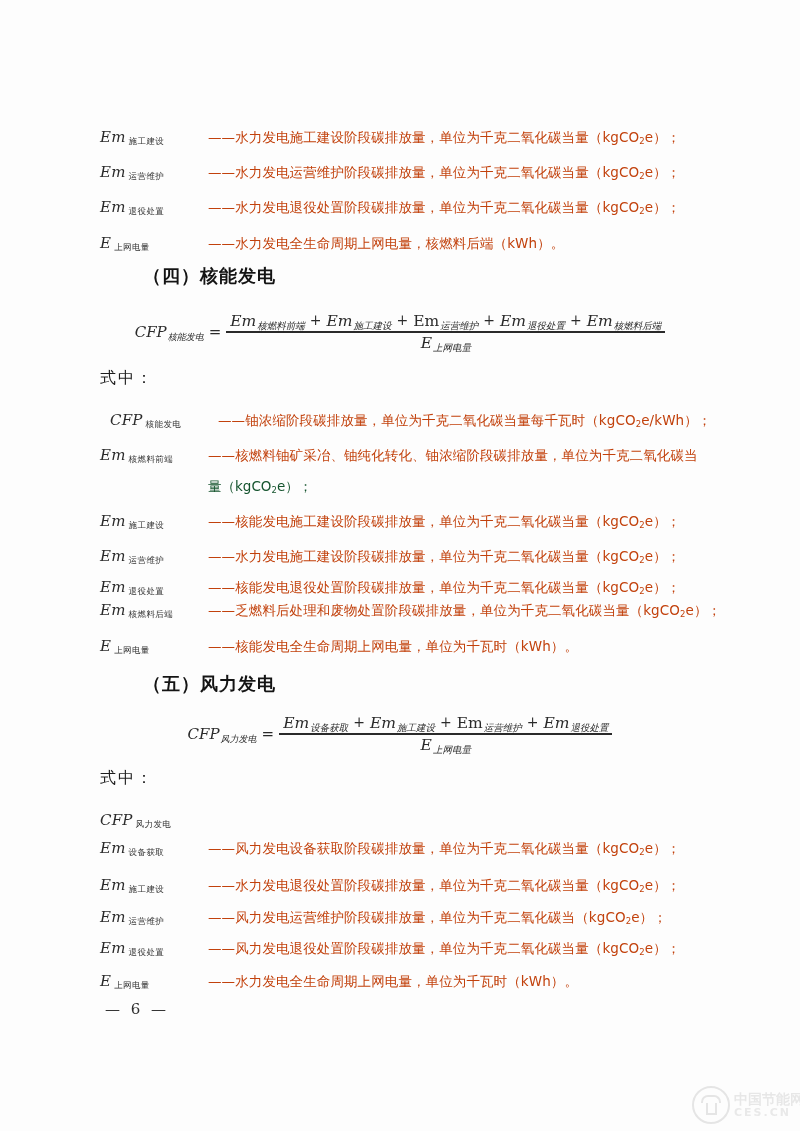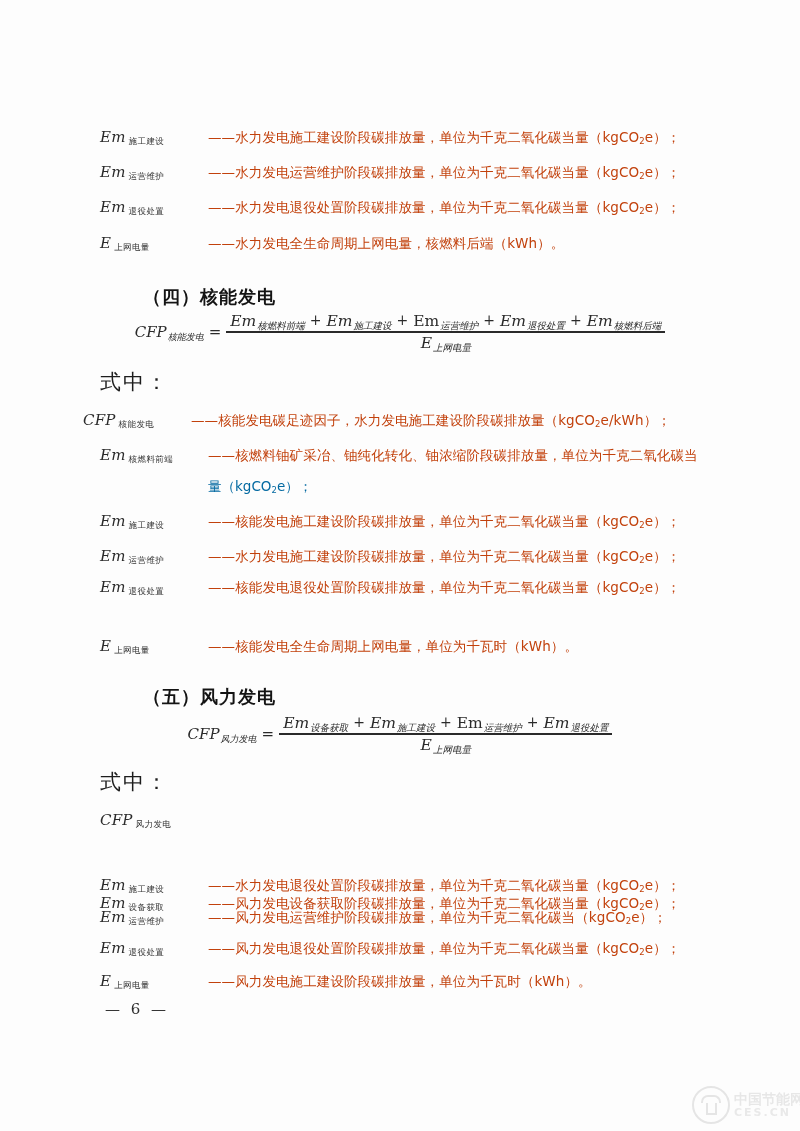--- a/index.html
+++ b/index.html
@@ -51,38 +51,38 @@
     color: #c2410c;
   }
   sub.sm {
     font-size: 8.5px;
     vertical-align: -2px;
   }
   .contline {
     position: absolute;
     font-family: "DejaVu Sans", "Liberation Sans", sans-serif;
     font-size: 13.5px;
-    color: #0369a1;
+    color: #14532d;
     white-space: nowrap;
   }
 
   
   .heading {
     position: absolute;
     font-family: "DejaVu Sans", "Liberation Sans", sans-serif;
     font-weight: bold;
     font-size: 18px;
     letter-spacing: 1px;
     color: #141414;
     white-space: nowrap;
   }
   .shizhong {
     position: absolute;
     font-family: "DejaVu Sans", "Liberation Sans", sans-serif;
-    font-size: 21px;
+    font-size: 16px;
     letter-spacing: 2px;
     color: #1d1d1d;
     white-space: nowrap;
   }
 
   
   .formula {
     position: absolute;
     display: flex;
     align-items: center;
@@ -232,21 +232,21 @@
   <div class="defline" style="left:100px; top:198px;">
     <span class="sym"><span>Em</span><span class="sub">退役处置</span></span>
     <span class="desc"><span>——水力发电退役处置阶段碳排放量，单位为千克二氧化碳当量（kgCO</span><sub class="sm">2</sub><span>e）；</span></span>
   </div>
 
   <div class="defline" style="left:100px; top:234px;">
     <span class="sym"><span>E</span><span class="sub">上网电量</span></span>
     <span class="desc"><span>——水力发电全生命周期上网电量，核燃料后端（kWh）。</span></span>
   </div>
 
-  <div class="heading" style="left:143px; top:285px;">（四）核能发电</div>
+  <div class="heading" style="left:143px; top:264px;">（四）核能发电</div>
 
   <div class="formula" style="left:140px; top:306px; width:520px; height:52px;">
     <span class="lhs">
         <span>CFP</span>
         <span class="sub">核能发电</span>
       </span>
     <span class="eq">=</span>
     <span class="frac">
       <span class="num">
         <span class="term">
@@ -279,23 +279,23 @@
         <span class="term">
             <span>E</span>
             <span class="sub">上网电量</span>
           </span>
       </span>
     </span>
   </div>
 
   <div class="shizhong" style="left:100px; top:368px;">式中：</div>
 
-  <div class="defline" style="left:83px; top:411px;">
+  <div class="defline" style="left:110px; top:411px;">
     <span class="sym"><span>CFP</span><span class="sub">核能发电</span></span>
-    <span class="desc"><span>——核能发电碳足迹因子，水力发电施工建设阶段碳排放量（kgCO</span><sub class="sm">2</sub><span>e/kWh）；</span></span>
+    <span class="desc"><span>——铀浓缩阶段碳排放量，单位为千克二氧化碳当量每千瓦时（kgCO</span><sub class="sm">2</sub><span>e/kWh）；</span></span>
   </div>
 
   <div class="defline" style="left:100px; top:446px;">
     <span class="sym"><span>Em</span><span class="sub">核燃料前端</span></span>
     <span class="desc"><span>——核燃料铀矿采冶、铀纯化转化、铀浓缩阶段碳排放量，单位为千克二氧化碳当</span></span>
   </div>
   <div class="contline" style="left:208px; top:478px;">
     <span>量（kgCO</span><sub class="sm">2</sub><span>e）；</span>
   </div>
 
@@ -307,27 +307,31 @@
   <div class="defline" style="left:100px; top:547px;">
     <span class="sym"><span>Em</span><span class="sub">运营维护</span></span>
     <span class="desc"><span>——水力发电施工建设阶段碳排放量，单位为千克二氧化碳当量（kgCO</span><sub class="sm">2</sub><span>e）；</span></span>
   </div>
 
   <div class="defline" style="left:100px; top:578px;">
     <span class="sym"><span>Em</span><span class="sub">退役处置</span></span>
     <span class="desc"><span>——核能发电退役处置阶段碳排放量，单位为千克二氧化碳当量（kgCO</span><sub class="sm">2</sub><span>e）；</span></span>
   </div>
 
+  <div class="defline" style="left:100px; top:601px;">
+    <span class="sym"><span>Em</span><span class="sub">核燃料后端</span></span>
+    <span class="desc"><span>——乏燃料后处理和废物处置阶段碳排放量，单位为千克二氧化碳当量（kgCO</span><sub class="sm">2</sub><span>e）；</span></span>
+  </div>
 
   <div class="defline" style="left:100px; top:637px;">
     <span class="sym"><span>E</span><span class="sub">上网电量</span></span>
     <span class="desc"><span>——核能发电全生命周期上网电量，单位为千瓦时（kWh）。</span></span>
   </div>
 
-  <div class="heading" style="left:143px; top:672px;margin-top:13px;">（五）风力发电</div>
+  <div class="heading" style="left:143px; top:672px;">（五）风力发电</div>
 
   <div class="formula" style="left:180px; top:708px; width:440px; height:52px;">
     <span class="lhs">
         <span>CFP</span>
         <span class="sub">风力发电</span>
       </span>
     <span class="eq">=</span>
     <span class="frac">
       <span class="num">
         <span class="term">
@@ -359,21 +363,21 @@
       </span>
     </span>
   </div>
 
   <div class="shizhong" style="left:100px; top:768px;">式中：</div>
 
   <div class="defline" style="left:100px; top:811px;">
     <span class="sym"><span>CFP</span><span class="sub">风力发电</span></span>
   </div>
 
-  <div class="defline" style="left:100px; top:894px;">
+  <div class="defline" style="left:100px; top:839px;">
     <span class="sym"><span>Em</span><span class="sub">设备获取</span></span>
     <span class="desc"><span>——风力发电设备获取阶段碳排放量，单位为千克二氧化碳当量（kgCO</span><sub class="sm">2</sub><span>e）；</span></span>
   </div>
 
   <div class="defline" style="left:100px; top:876px;">
     <span class="sym"><span>Em</span><span class="sub">施工建设</span></span>
     <span class="desc"><span>——水力发电退役处置阶段碳排放量，单位为千克二氧化碳当量（kgCO</span><sub class="sm">2</sub><span>e）；</span></span>
   </div>
 
   <div class="defline" style="left:100px; top:908px;">
@@ -381,21 +385,21 @@
     <span class="desc"><span>——风力发电运营维护阶段碳排放量，单位为千克二氧化碳当（kgCO</span><sub class="sm">2</sub><span>e）；</span></span>
   </div>
 
   <div class="defline" style="left:100px; top:939px;">
     <span class="sym"><span>Em</span><span class="sub">退役处置</span></span>
     <span class="desc"><span>——风力发电退役处置阶段碳排放量，单位为千克二氧化碳当量（kgCO</span><sub class="sm">2</sub><span>e）；</span></span>
   </div>
 
   <div class="defline" style="left:100px; top:972px;">
     <span class="sym"><span>E</span><span class="sub">上网电量</span></span>
-    <span class="desc"><span>——风力发电施工建设阶段碳排放量，单位为千瓦时（kWh）。</span></span>
+    <span class="desc"><span>——水力发电全生命周期上网电量，单位为千瓦时（kWh）。</span></span>
   </div>
 
   <div class="pagenum" style="left:105px; top:1000px;">— 6 —</div>
 
   <div class="watermark" style="left:692px; top:1086px;">
     <div class="wm-logo"></div>
     <div class="wm-text">
       <div class="wm-cn">中国节能网</div>
       <div class="wm-en">CES.CN</div>
     </div>

